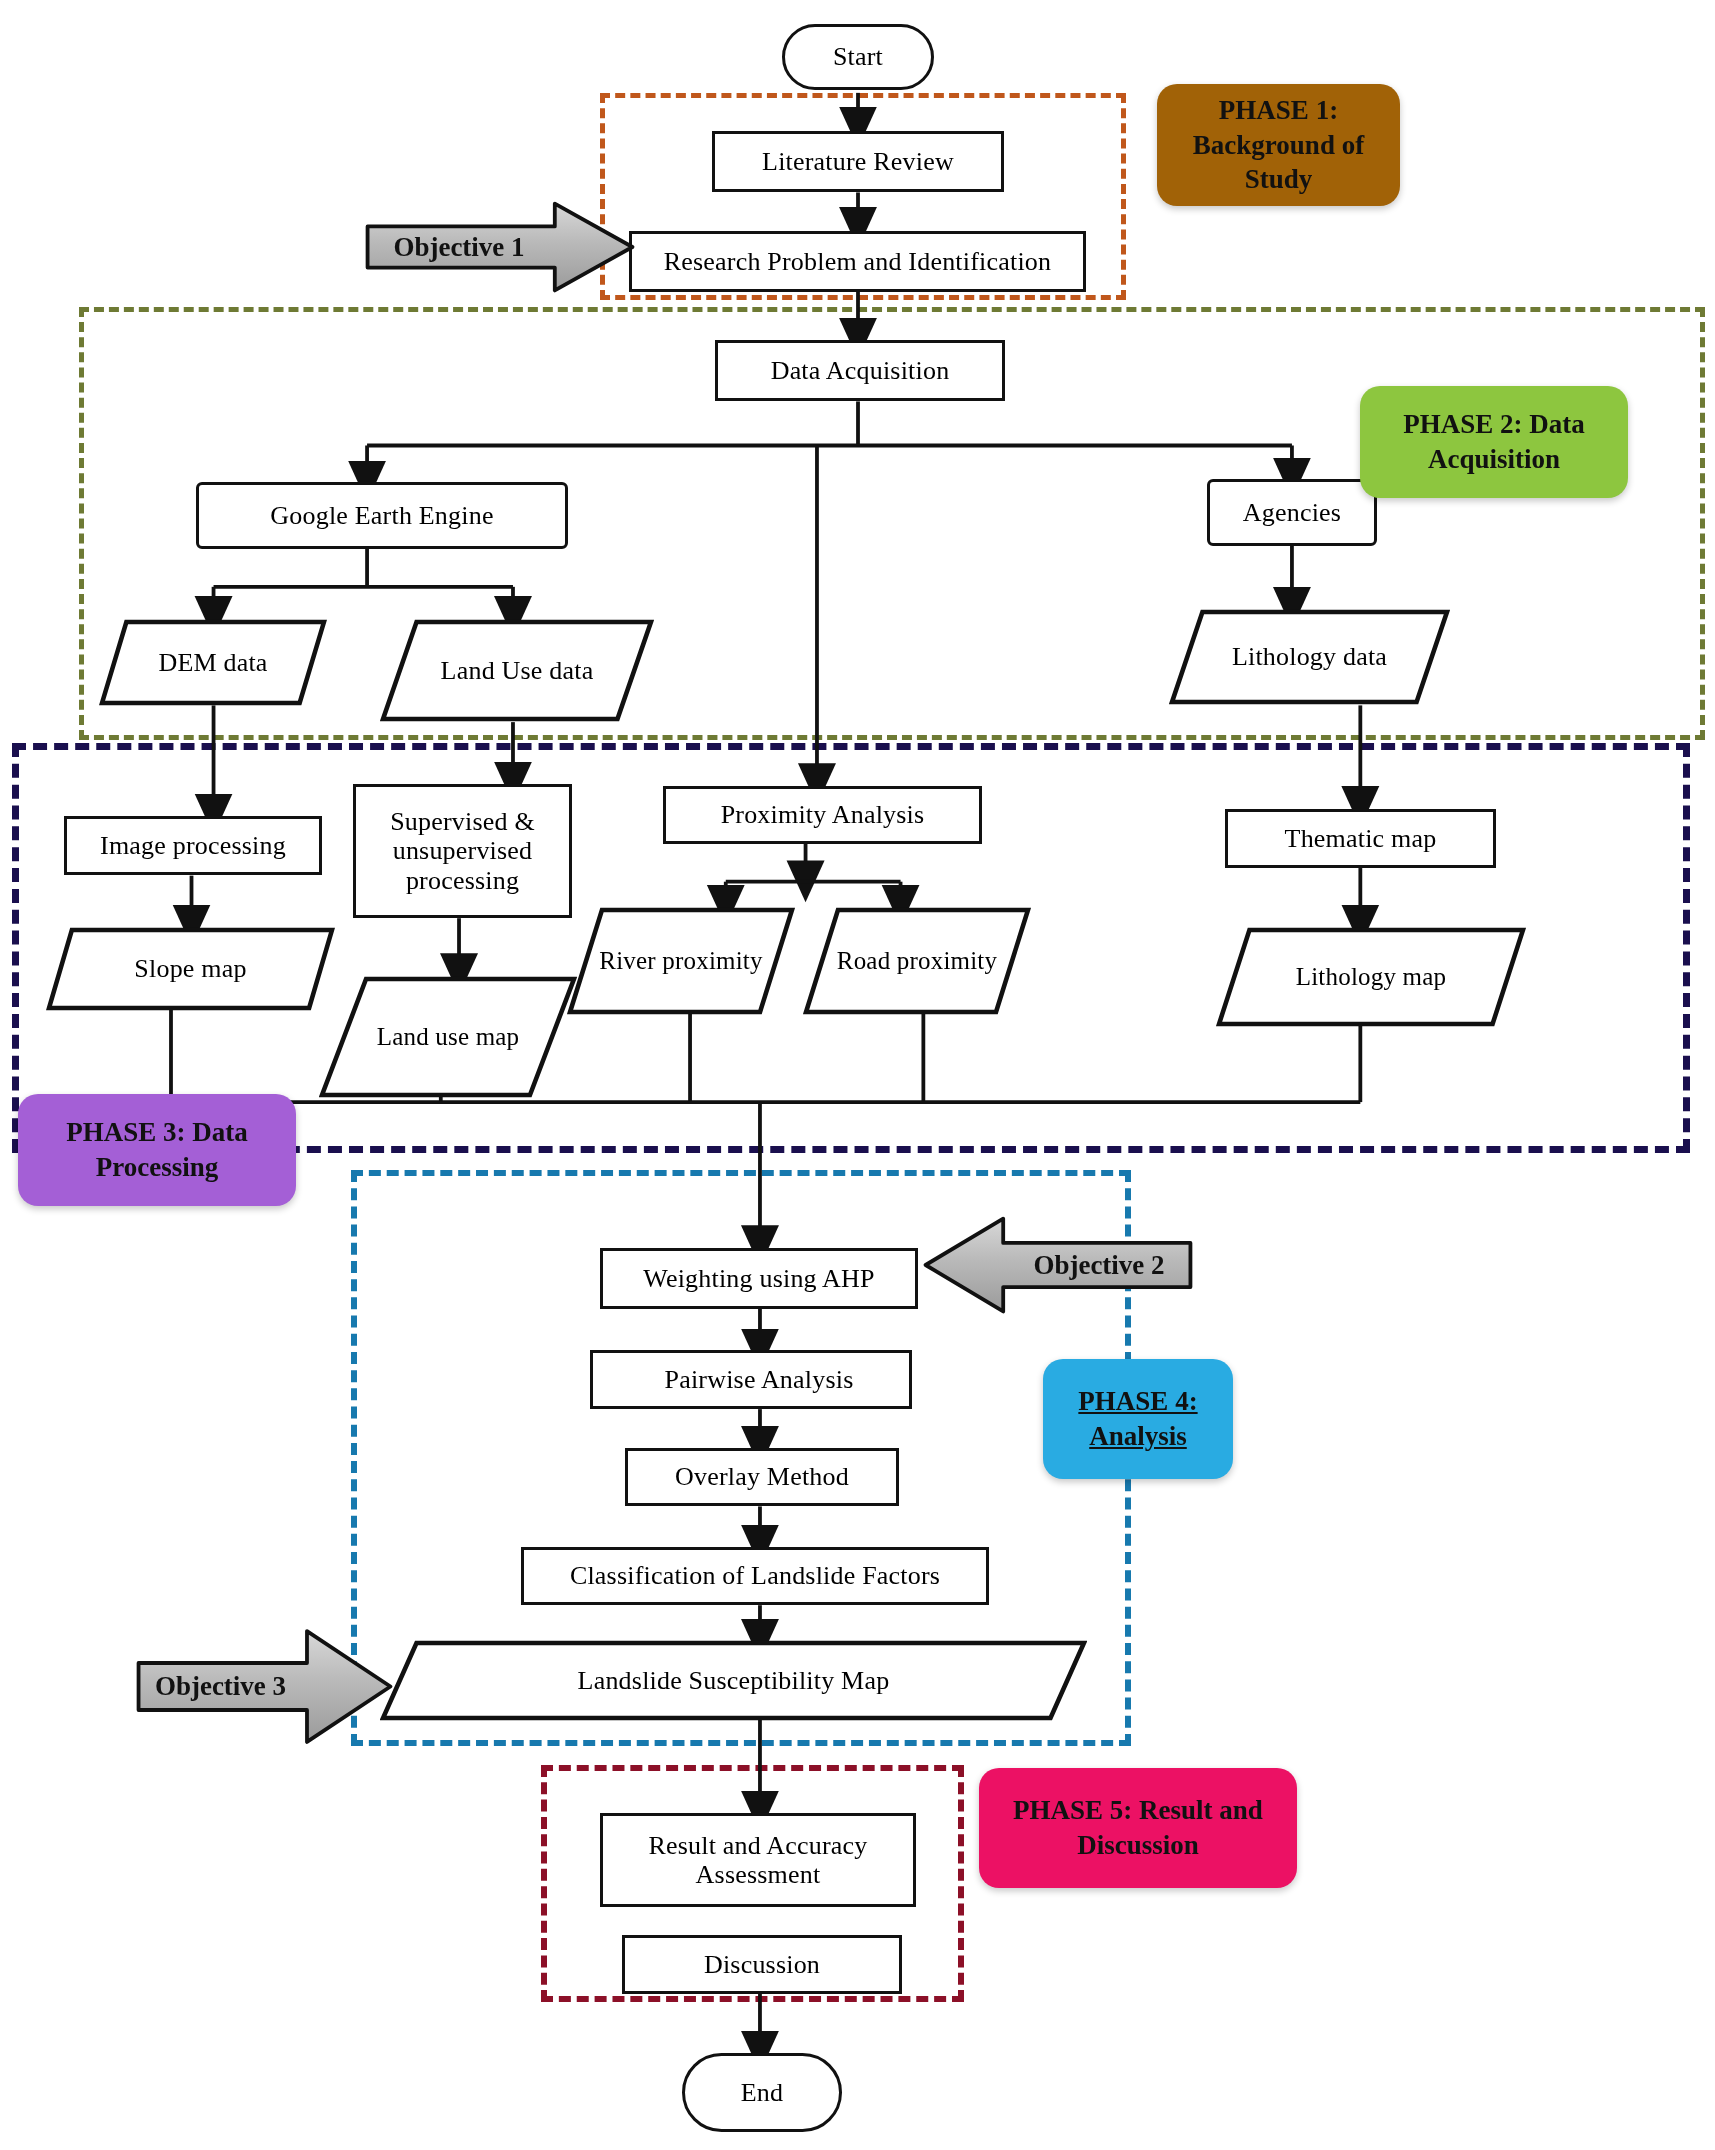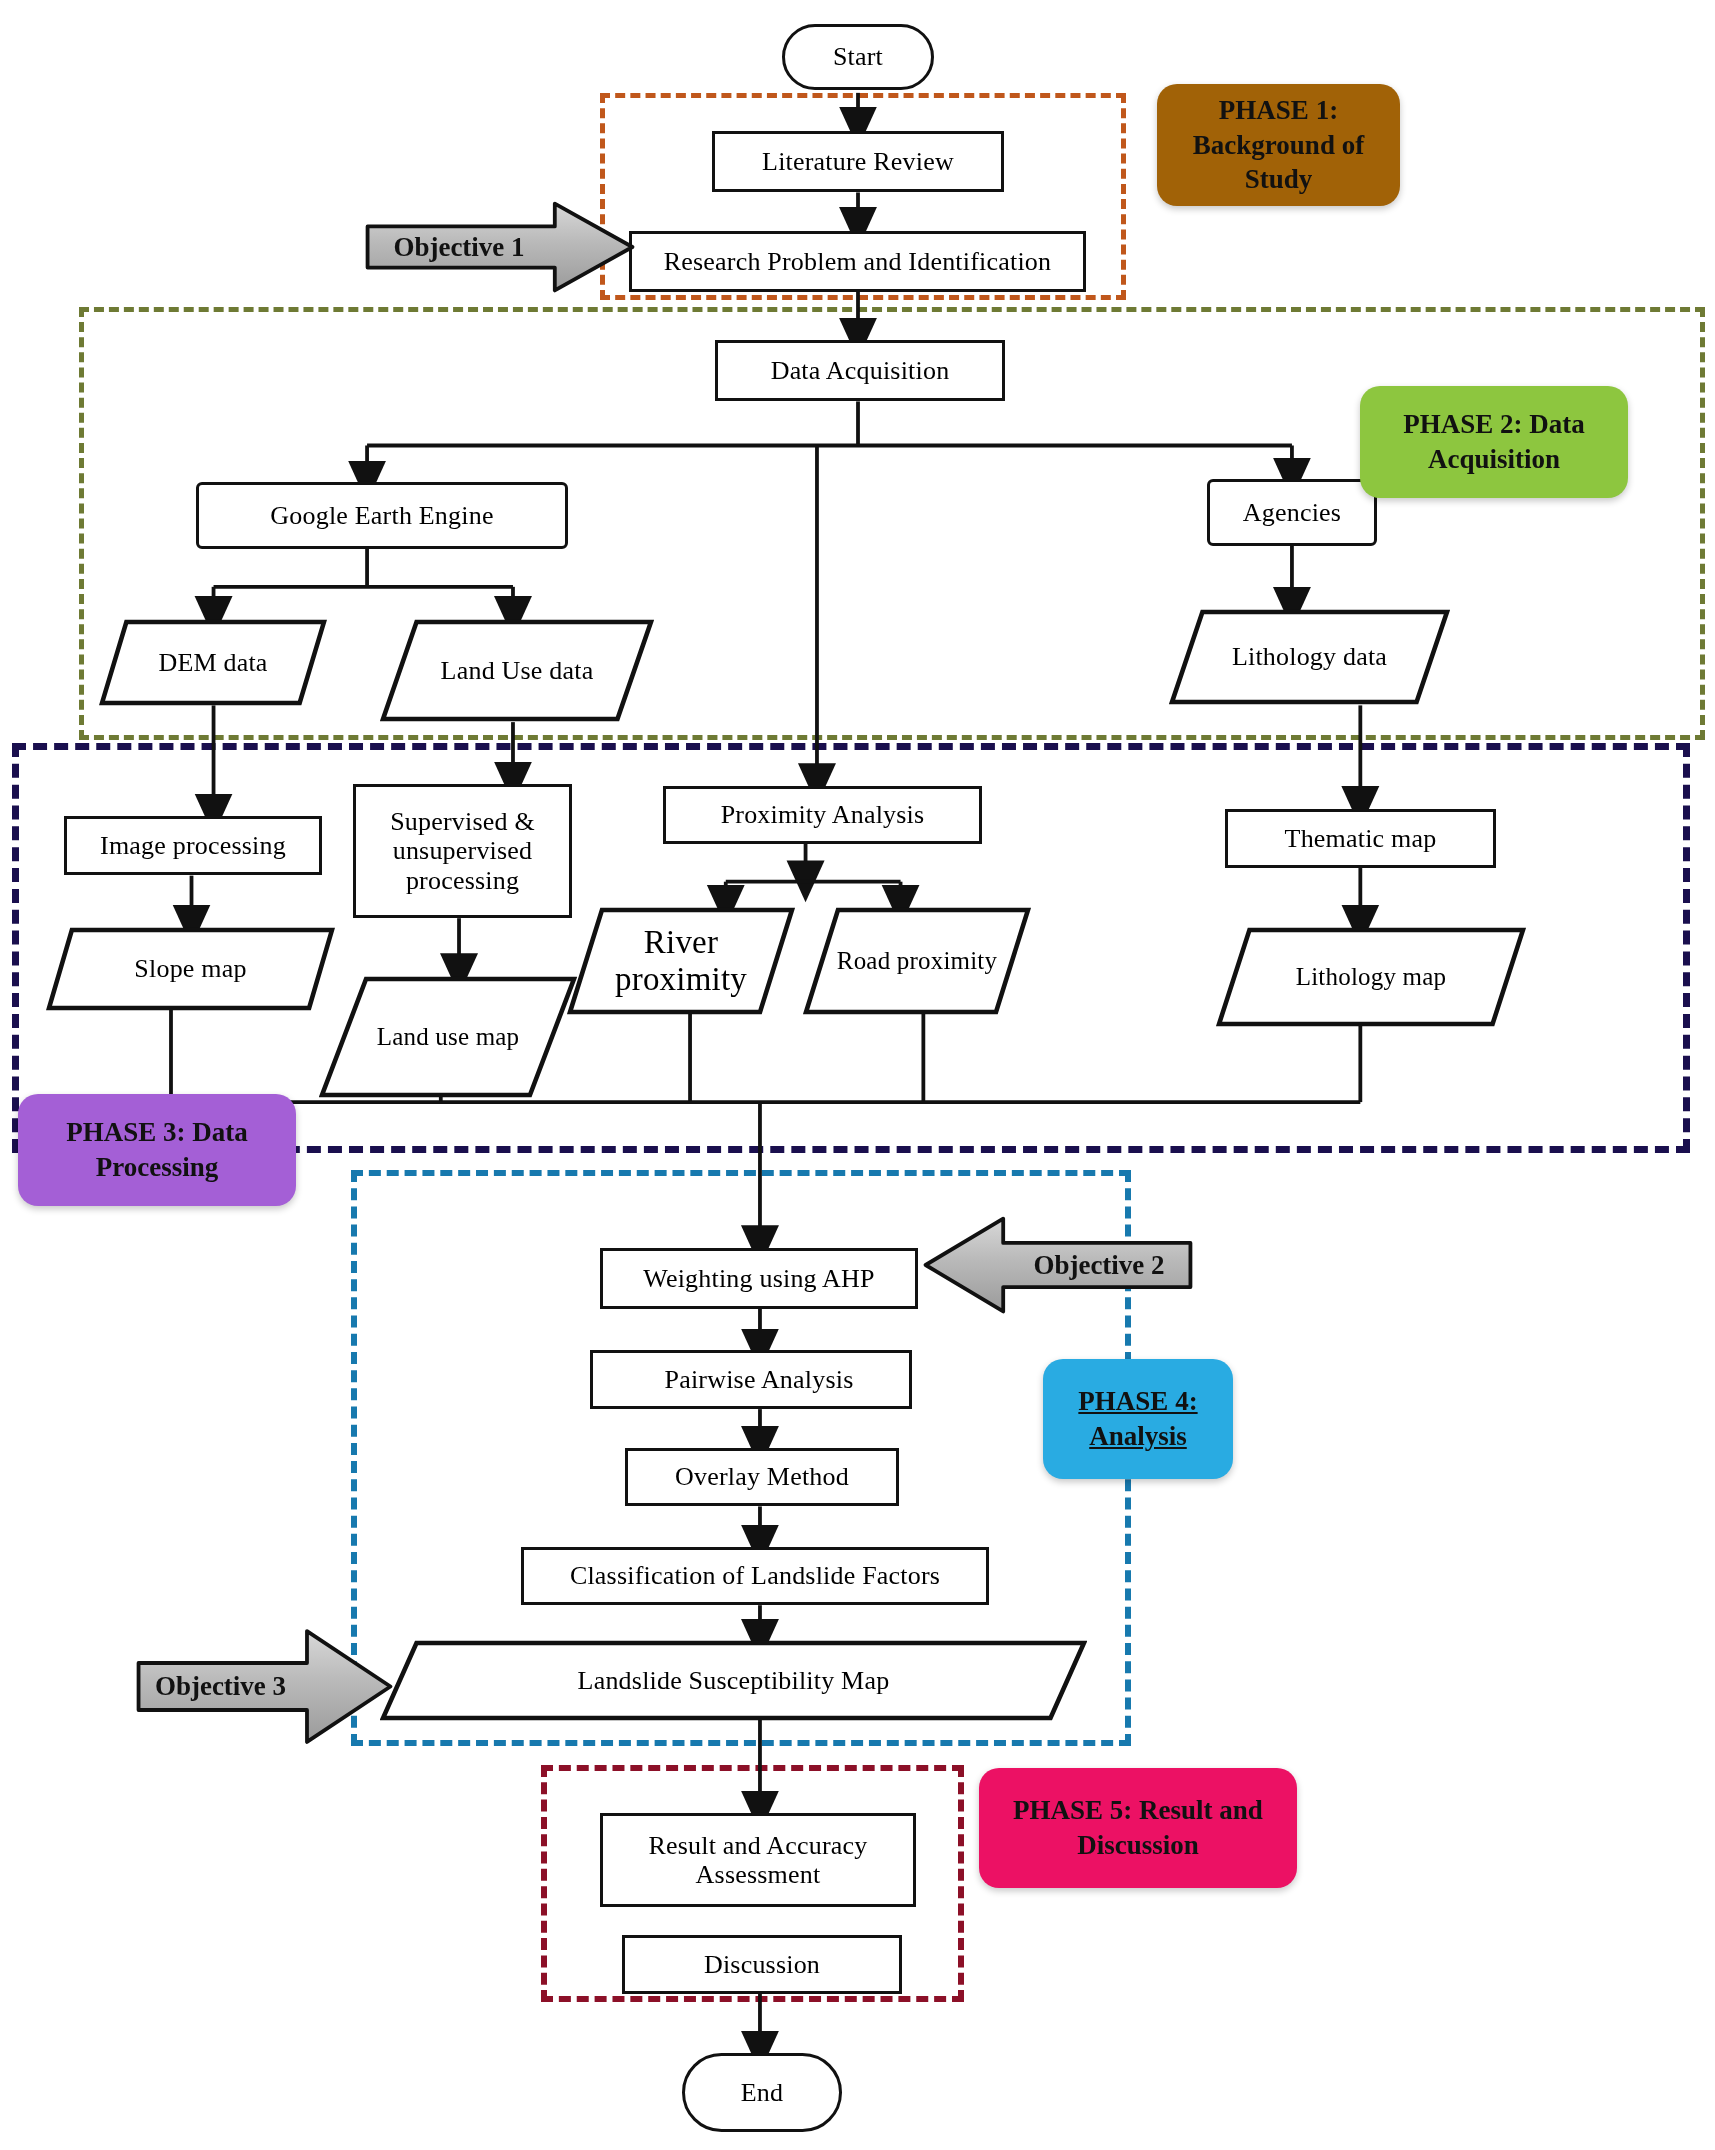--- a/index.html
+++ b/index.html
@@ -181,21 +181,21 @@
     <span class="ptext">Slope map</span>
   </div>
 
   <div class="node para" style="left:319px;top:976px;width:258px;height:122px;font-size:25px;">
     <svg class="pshape" viewBox="0 0 340 160" preserveAspectRatio="none">
       <polygon points="62,4 336,4 278,156 4,156" fill="#fff" stroke="#111" stroke-width="6"></polygon>
     </svg>
     <span class="ptext">Land use map</span>
   </div>
 
-  <div class="node para" style="left:567px;top:907px;width:228px;height:108px;font-size:33px;">
+  <div class="node para" style="left:567px;top:907px;width:228px;height:108px;font-size:25px;">
     <svg class="pshape" viewBox="0 0 300 142" preserveAspectRatio="none">
       <polygon points="46,4 296,4 254,138 4,138" fill="#fff" stroke="#111" stroke-width="6"></polygon>
     </svg>
     <span class="ptext">River proximity</span>
   </div>
 
   <div class="node para" style="left:803px;top:907px;width:228px;height:108px;font-size:25px;">
     <svg class="pshape" viewBox="0 0 300 142" preserveAspectRatio="none">
       <polygon points="46,4 296,4 254,138 4,138" fill="#fff" stroke="#111" stroke-width="6"></polygon>
     </svg>

